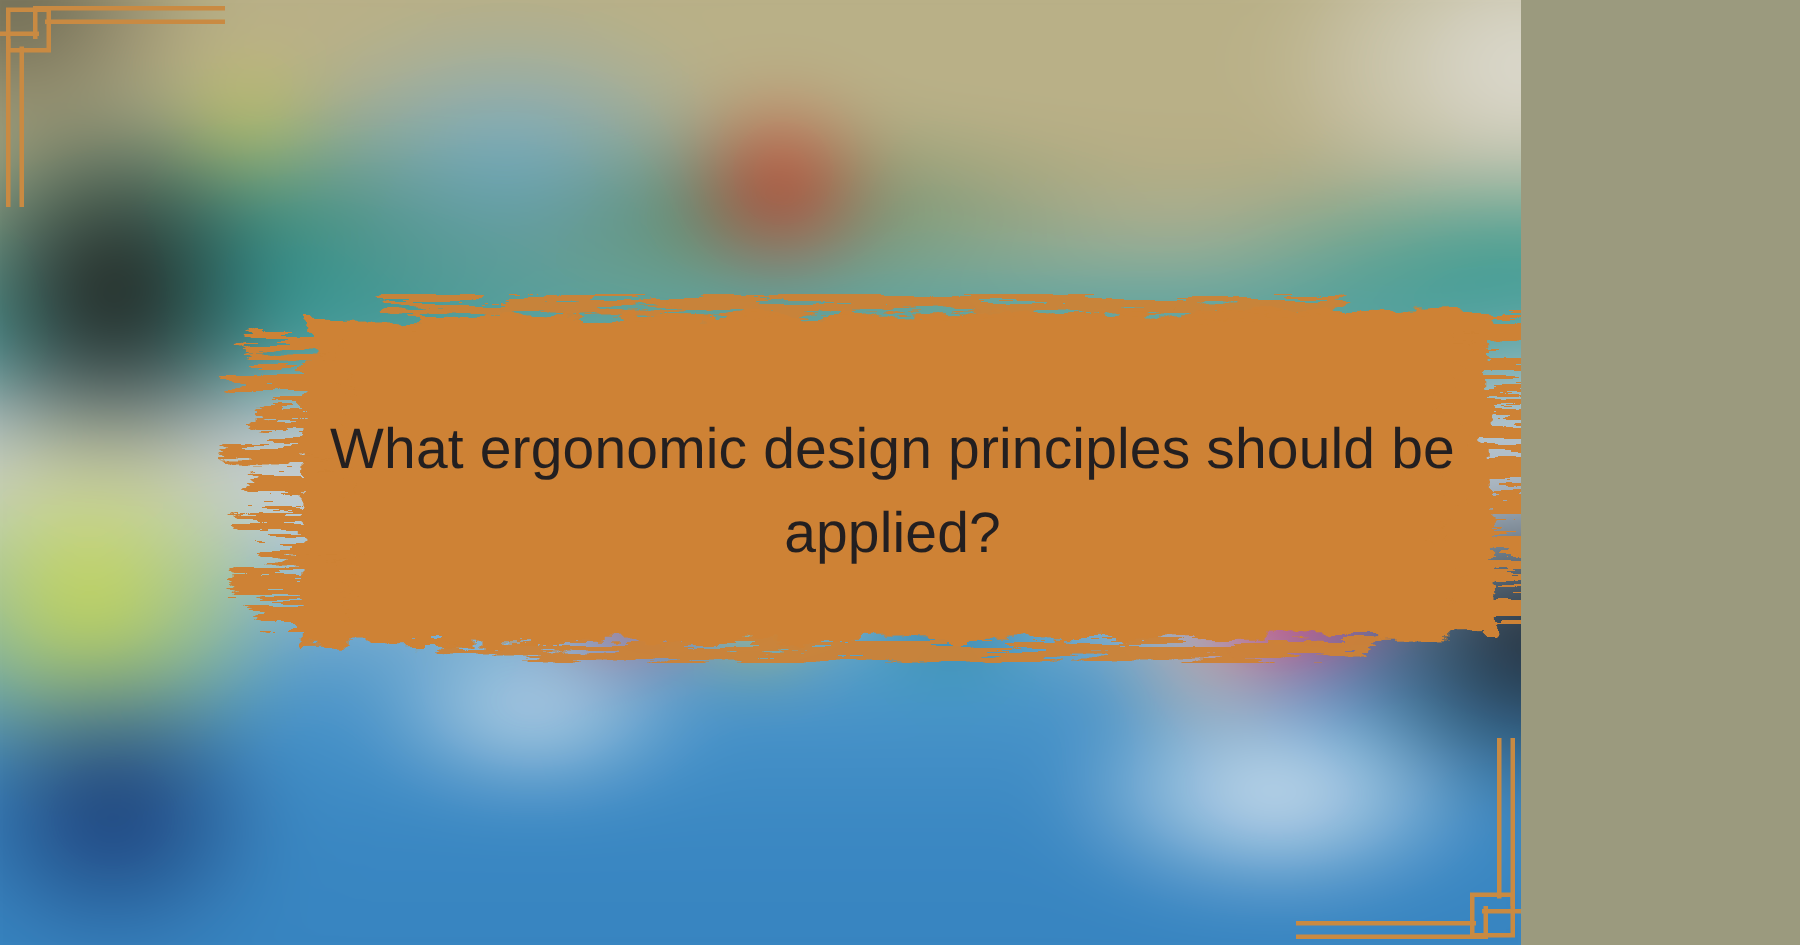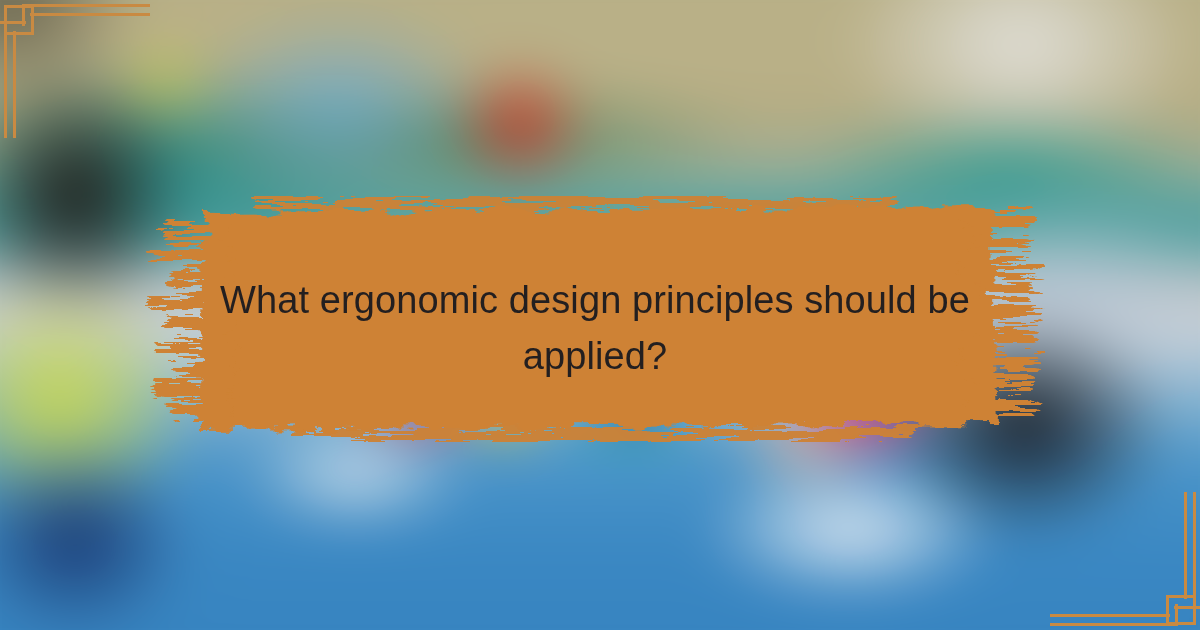--- a/index.html
+++ b/index.html
@@ -8,21 +8,21 @@
   html, body {
     width: 1200px;
     height: 630px;
     overflow: hidden;
     background: #9b9a7e;
     font-family: "Liberation Sans", sans-serif;
   }
 
   #stage {
     position: relative;
-    width: 1200px;
+    width: 1014px;
     height: 630px;
     overflow: hidden;
     background: #86efac;
   }
 
   
   .bg-layer {
     position: absolute;
     inset: -60px;
     filter: blur(26px) saturate(1.08);

